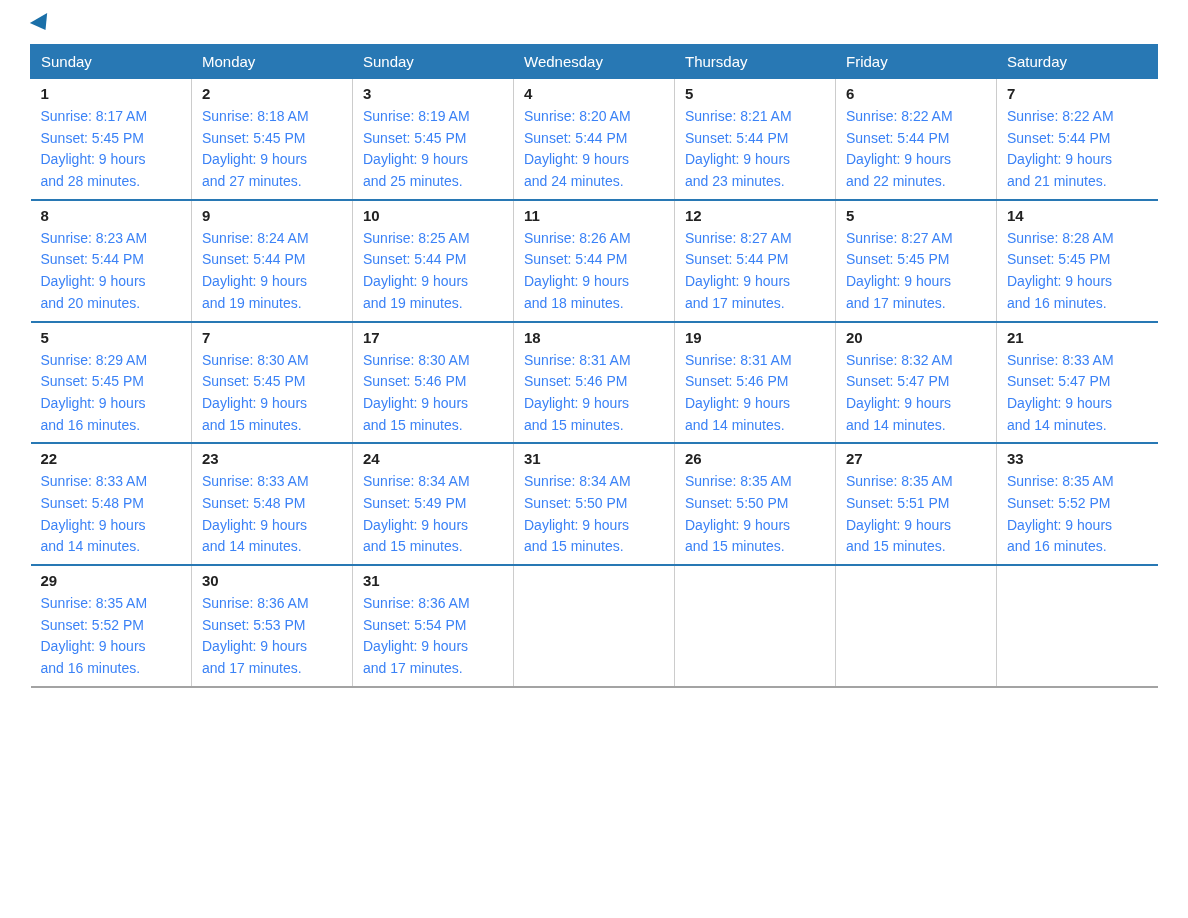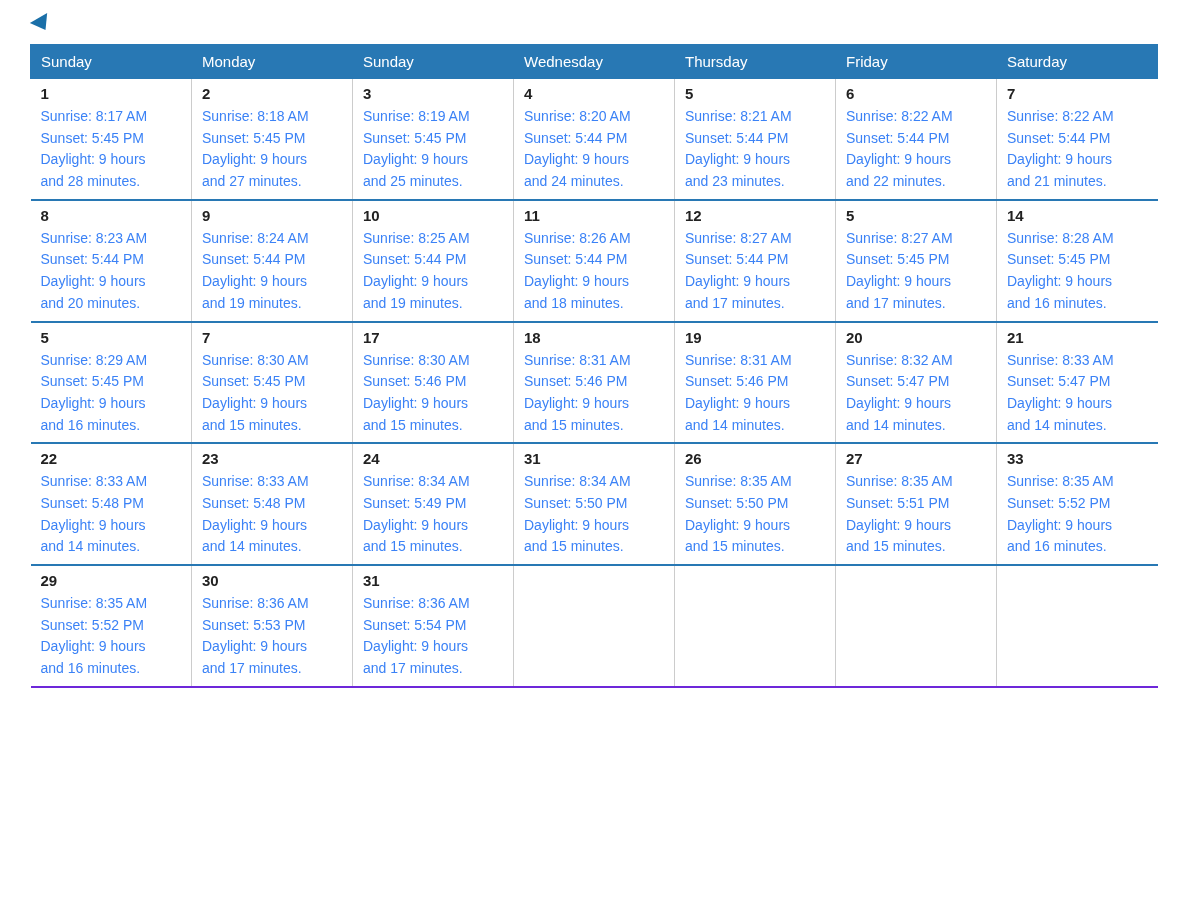--- a/index.html
+++ b/index.html
@@ -99,21 +99,21 @@
       font-weight: bold;
       margin-bottom: 4px;
       display: block;
     }
     .day-info {
       font-size: 14px;
       line-height: 1.55;
       color: #3b82f6;
     }
     tbody tr:last-child {
-      border-bottom: 2px solid #6d28d9;
+      border-bottom: 2px solid #a3a3a3;
       margin-top: 48px;
     }
     .empty-cell {
       background: #fff;
     }
   </style>
 </head>
 <body>
 
 <div class="header">

